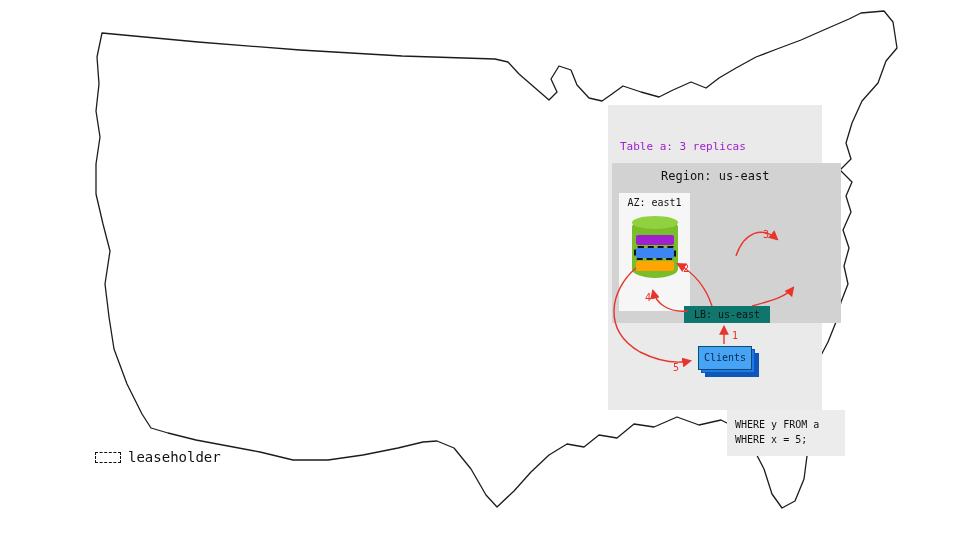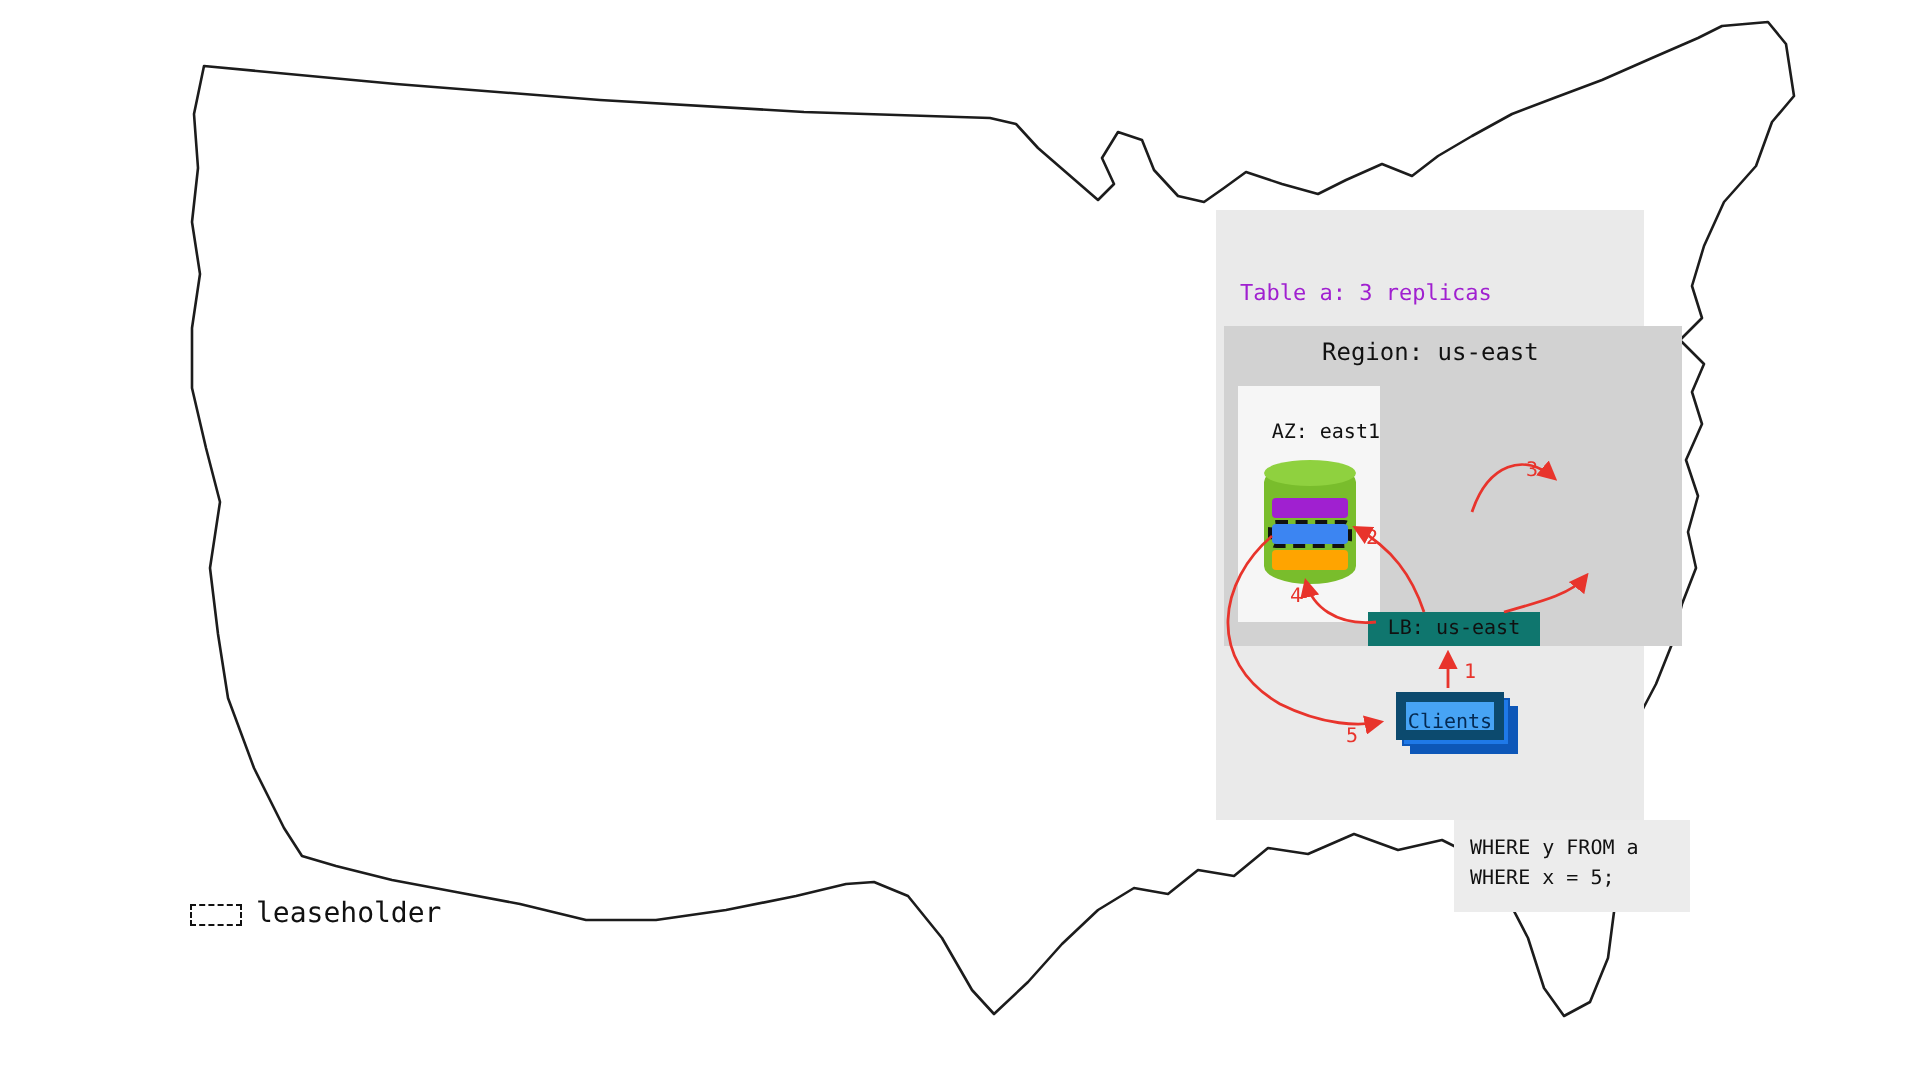--- a/index.html
+++ b/index.html
@@ -16,21 +16,21 @@
   .panel{position:absolute;left:608px;top:105px;width:214px;height:305px;background:#eaeaea;z-index:1;}
   .legend{position:absolute;left:12px;top:8px;font-size:11px;line-height:13.5px;white-space:pre;}
   .legend-table-a{color:#a020d0;}
   .legend-index-a{color:#3c85f2;}
   .legend-table-b{color:#f09c00;}
 
   .region{position:absolute;left:4px;top:58px;width:229px;height:160px;background:#d2d2d2;}
   .region-title{position:absolute;left:9px;top:6px;font-size:12px;color:#111;margin-left:40px;}
   .az-row{position:absolute;left:7px;top:30px;display:flex;gap:3px;}
   .az{width:71px;height:118px;background:#f6f6f6;overflow:visible;}
-  .az-label{text-align:right;font-size:10px;margin-top:18px;color:#111;}
+  .az-label{text-align:center;font-size:10px;margin-top:4px;color:#111;}
 
   .cylinder{
     position:relative;width:46px;height:60px;margin:10px auto 0;
     background:#79bd2c;border-radius:23px/9px;
     padding-top:14px;box-sizing:border-box;overflow:visible;
   }
   .cyl-top{position:absolute;left:0;top:-2px;width:46px;height:13px;background:#8fd13f;border-radius:50%;z-index:1;}
   .bar{position:relative;z-index:2;width:38px;height:10px;margin:3px auto 0;border-radius:2px;}
   .bar-table-a{background:#a020d0;}
   .bar-index-a{background:#3c85f2;}
@@ -40,21 +40,21 @@
 
   .lb{
     position:absolute;left:76px;top:201px;width:86px;height:17px;background:#0f766e;z-index:3;
     font-size:10px;line-height:17px;text-align:center;color:#111;
   }
 
   .clients{position:absolute;left:90px;top:241px;width:64px;height:34px;}
   .clients .layer{position:absolute;width:54px;height:24px;}
   .layer-3{left:7px;top:7px;background:#0d57b8;}
   .layer-2{left:3px;top:3px;background:#1f79e8;border:1px solid #0d57b8;box-sizing:border-box;}
-  .layer-1{left:0;top:0;background:#47a4f5;border:5px solid #0c4a6e;box-sizing:border-box;
+  .layer-1{left:0;top:0;background:#47a4f5;border:1px solid #0c4a6e;box-sizing:border-box;
            font-size:10px;line-height:22px;text-align:center;color:#052a52;}
 
   .sql{
     position:absolute;left:727px;top:410px;width:118px;height:46px;background:#ececec;z-index:2;
     font-size:10px;line-height:15px;color:#111;padding:7px 0 0 8px;box-sizing:border-box;white-space:pre;
   }
 
   .lh-legend{position:absolute;left:95px;top:449px;display:flex;align-items:center;gap:7px;z-index:2;}
   .lh-box{width:26px;height:11px;border:1.6px dashed #111;box-sizing:border-box;background:transparent;}
   .lh-label{font-size:14px;color:#111;}

